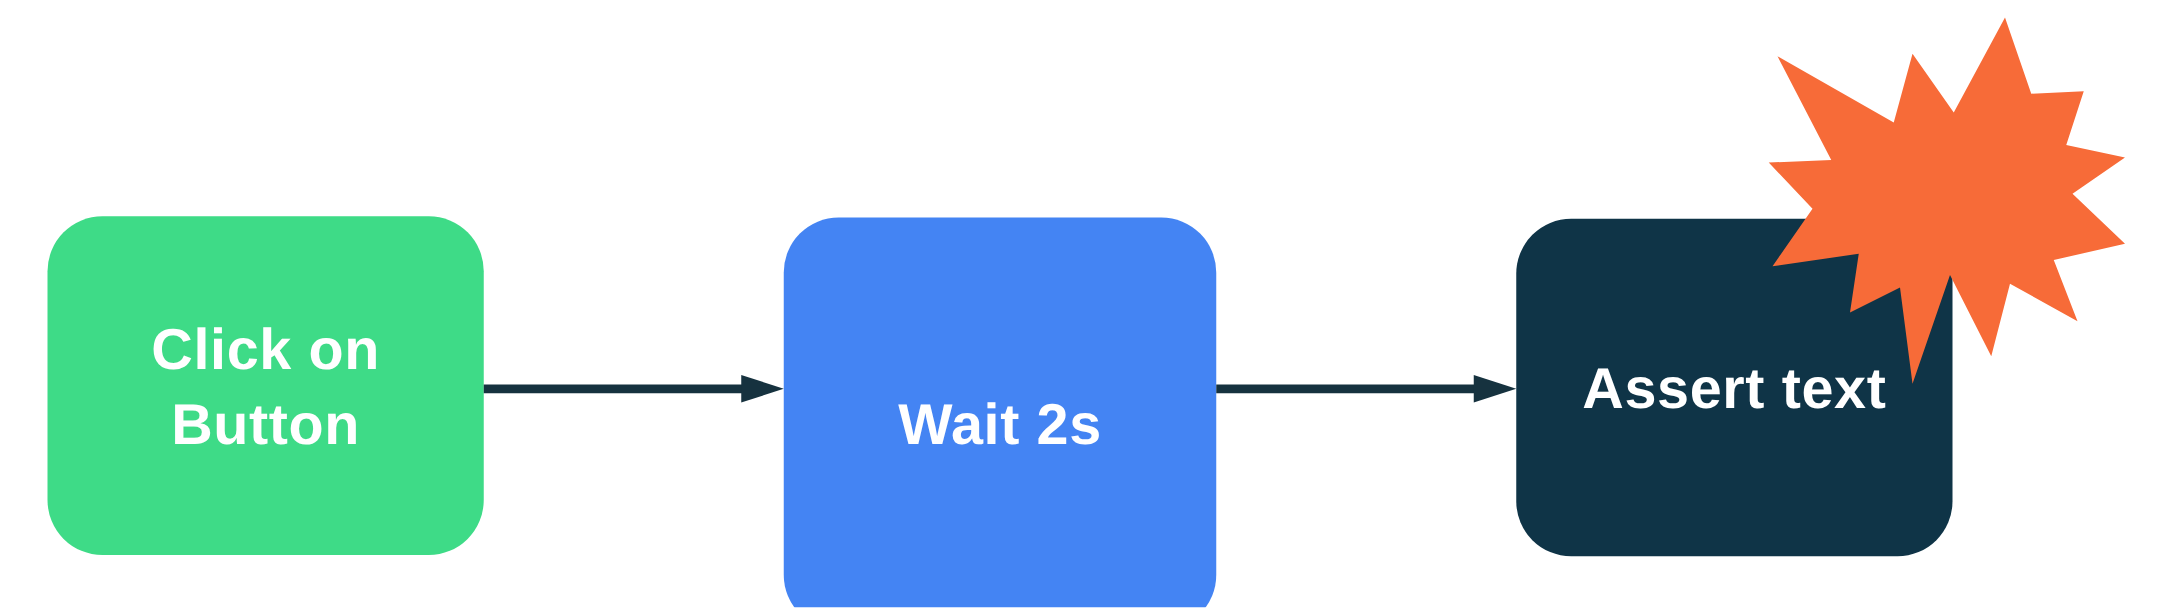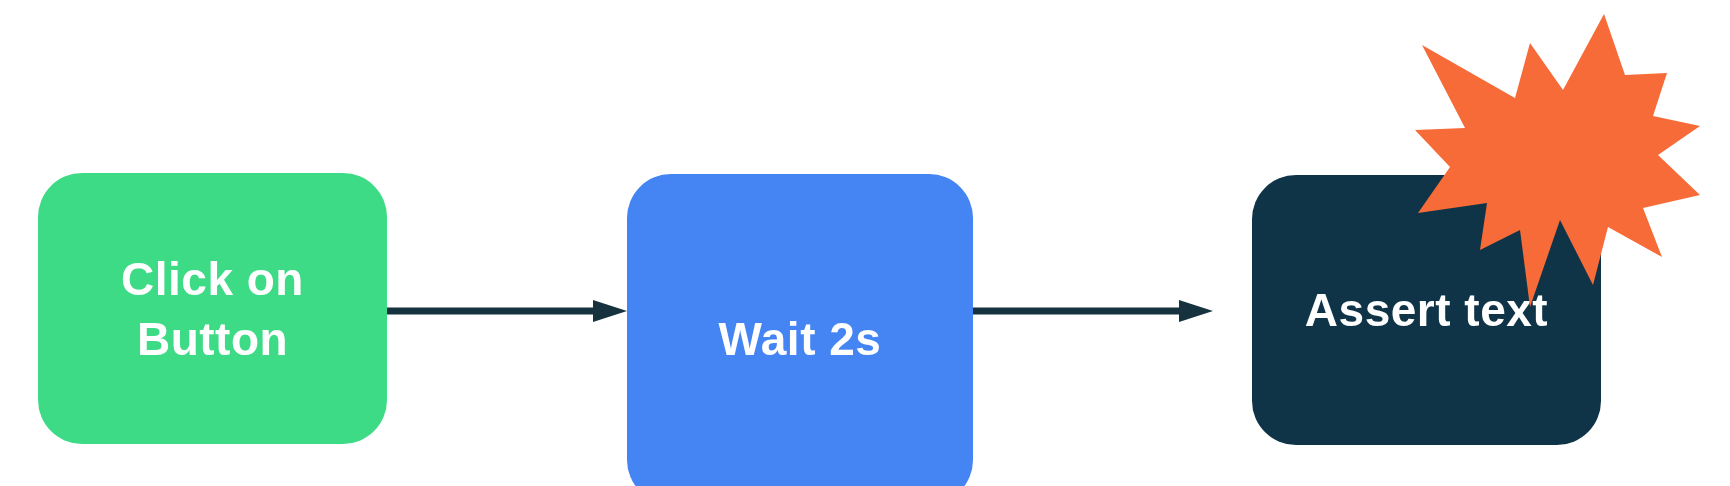--- a/index.html
+++ b/index.html
@@ -47,21 +47,21 @@
       <span>Button</span>
     </div>
   </div>
 
   <div class="node node-wait" style="background-color: rgb(68, 132, 243); color: rgb(255, 255, 255);">
     <div class="node-label">
       <span>Wait 2s</span>
     </div>
   </div>
 
-  <div class="node node-assert" style="background-color: rgb(15, 52, 71); color: rgb(255, 255, 255); margin-left: 39px;">
+  <div class="node node-assert" style="background-color: rgb(15, 52, 71); color: rgb(255, 255, 255);">
     <div class="node-label">
       <span>Assert text</span>
     </div>
   </div>
 
   <svg class="overlay" viewBox="0 0 1730 486">
 
     <g>
       <line x1="387" y1="311" x2="597" y2="311" stroke-width="7" stroke="#16323F"></line>
       <polygon points="593,300 593,322 627,311" fill="#16323F"></polygon>

